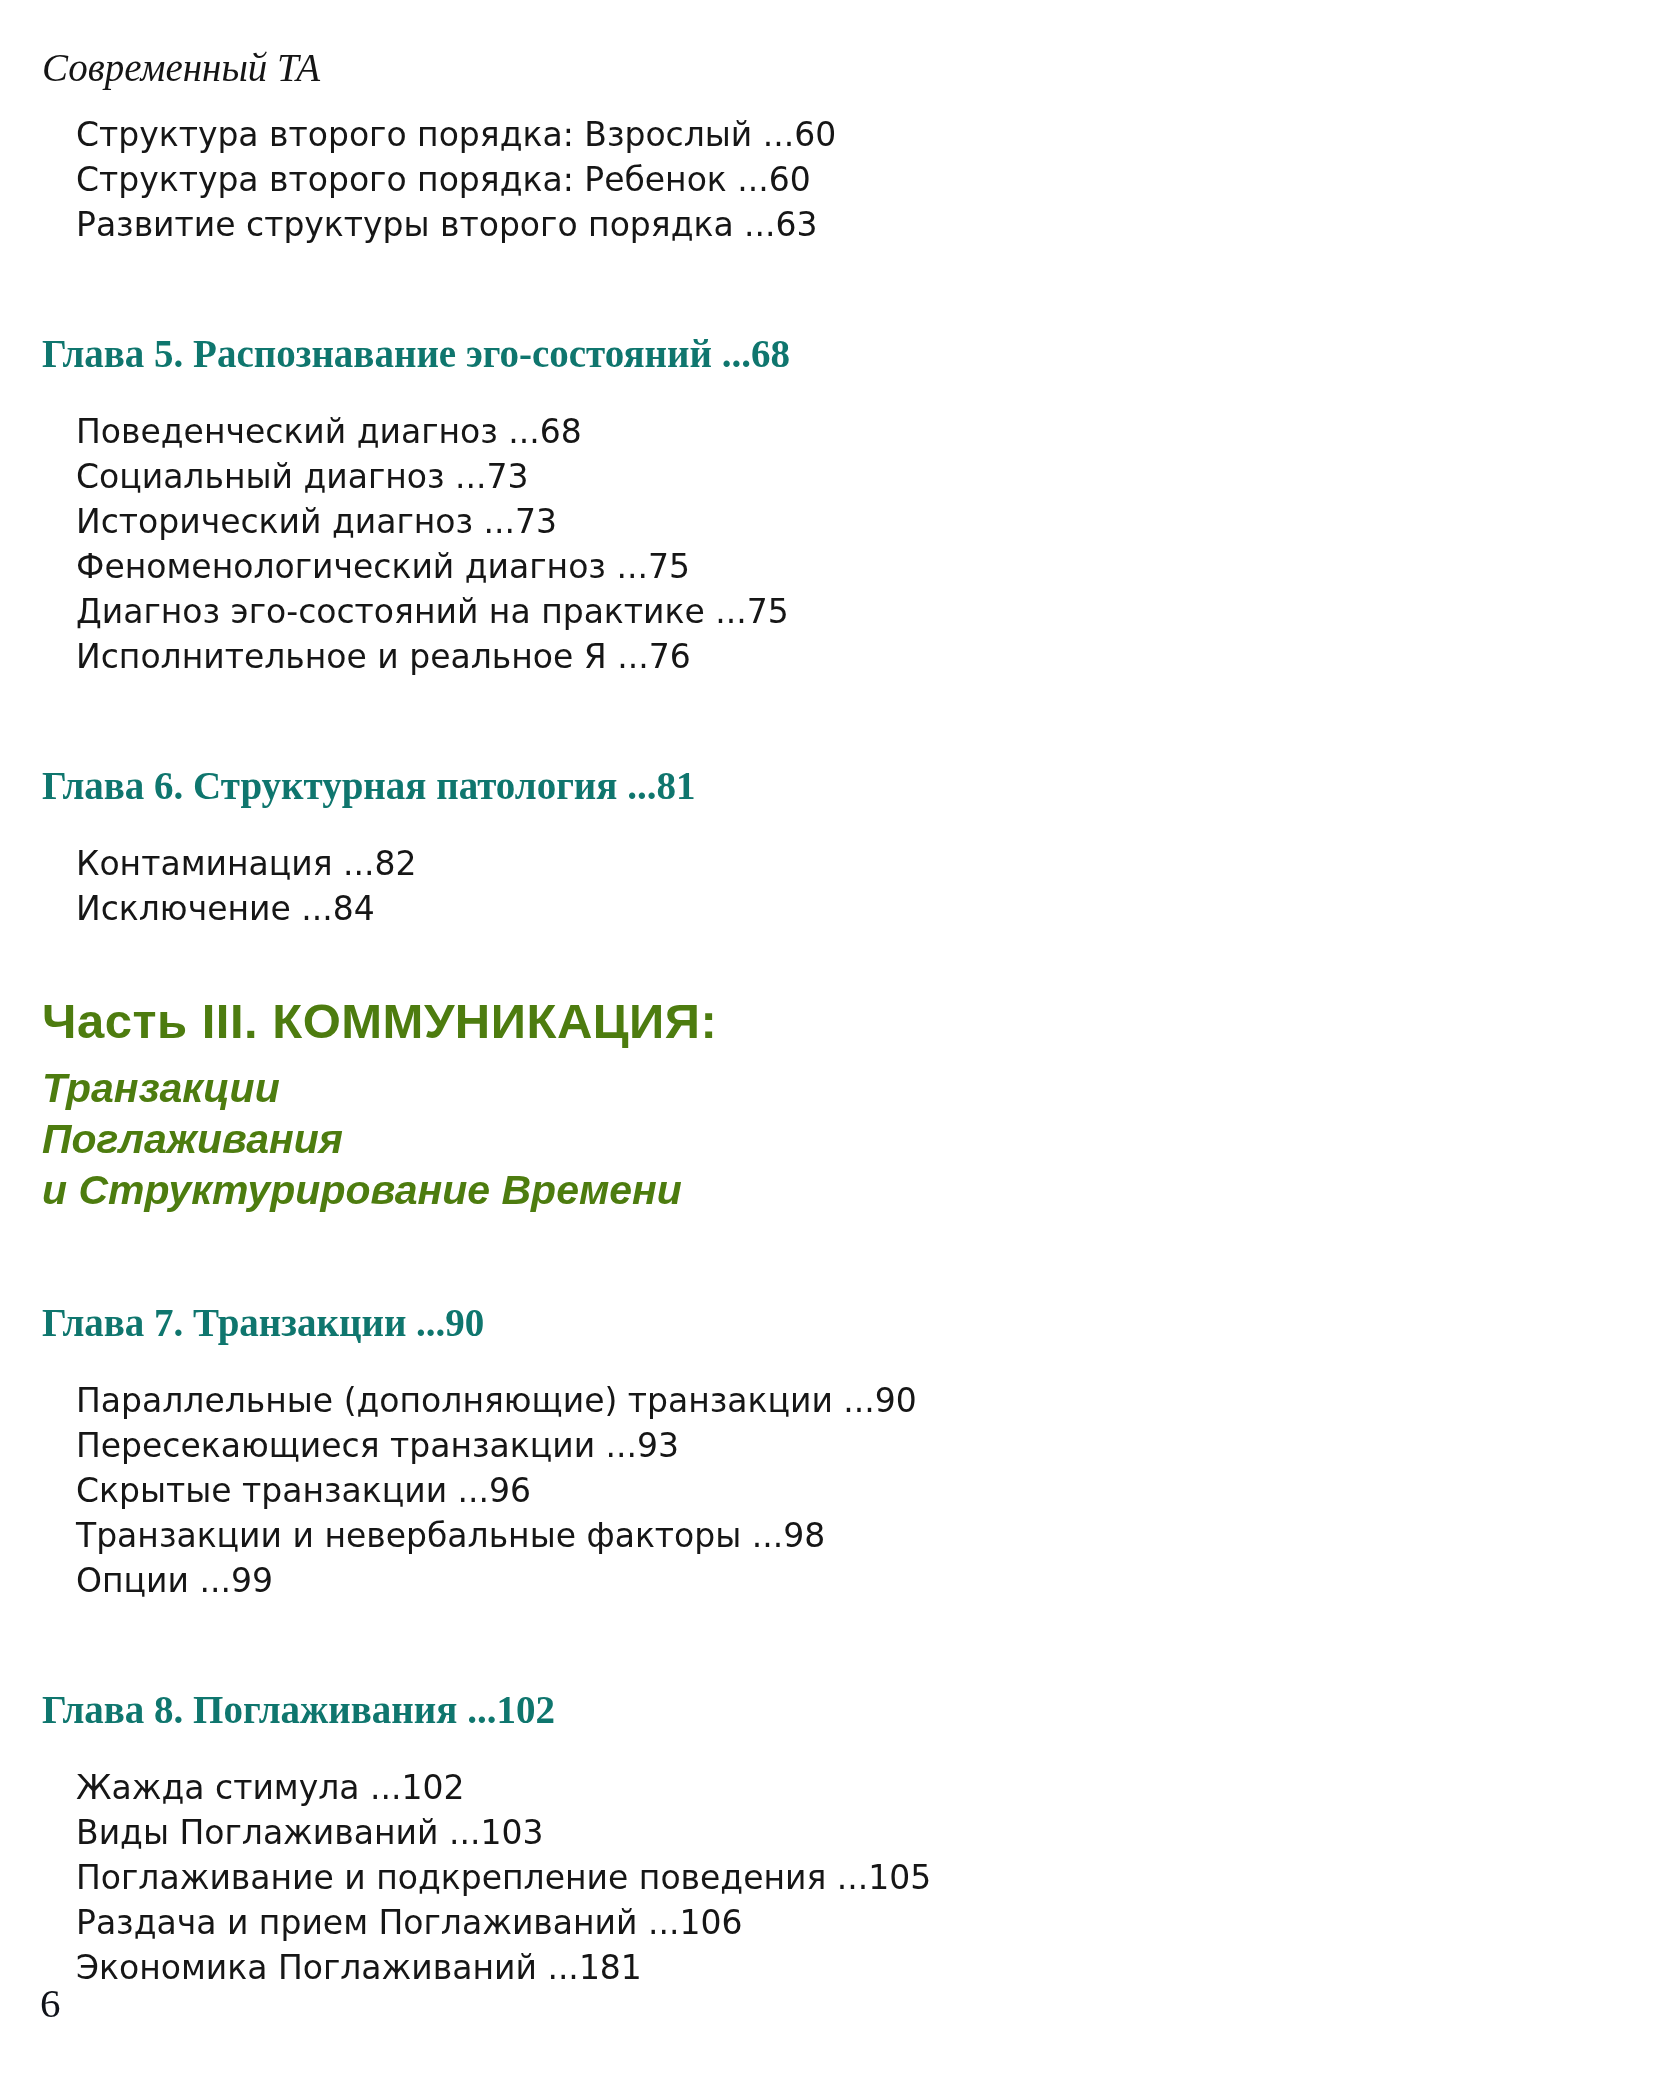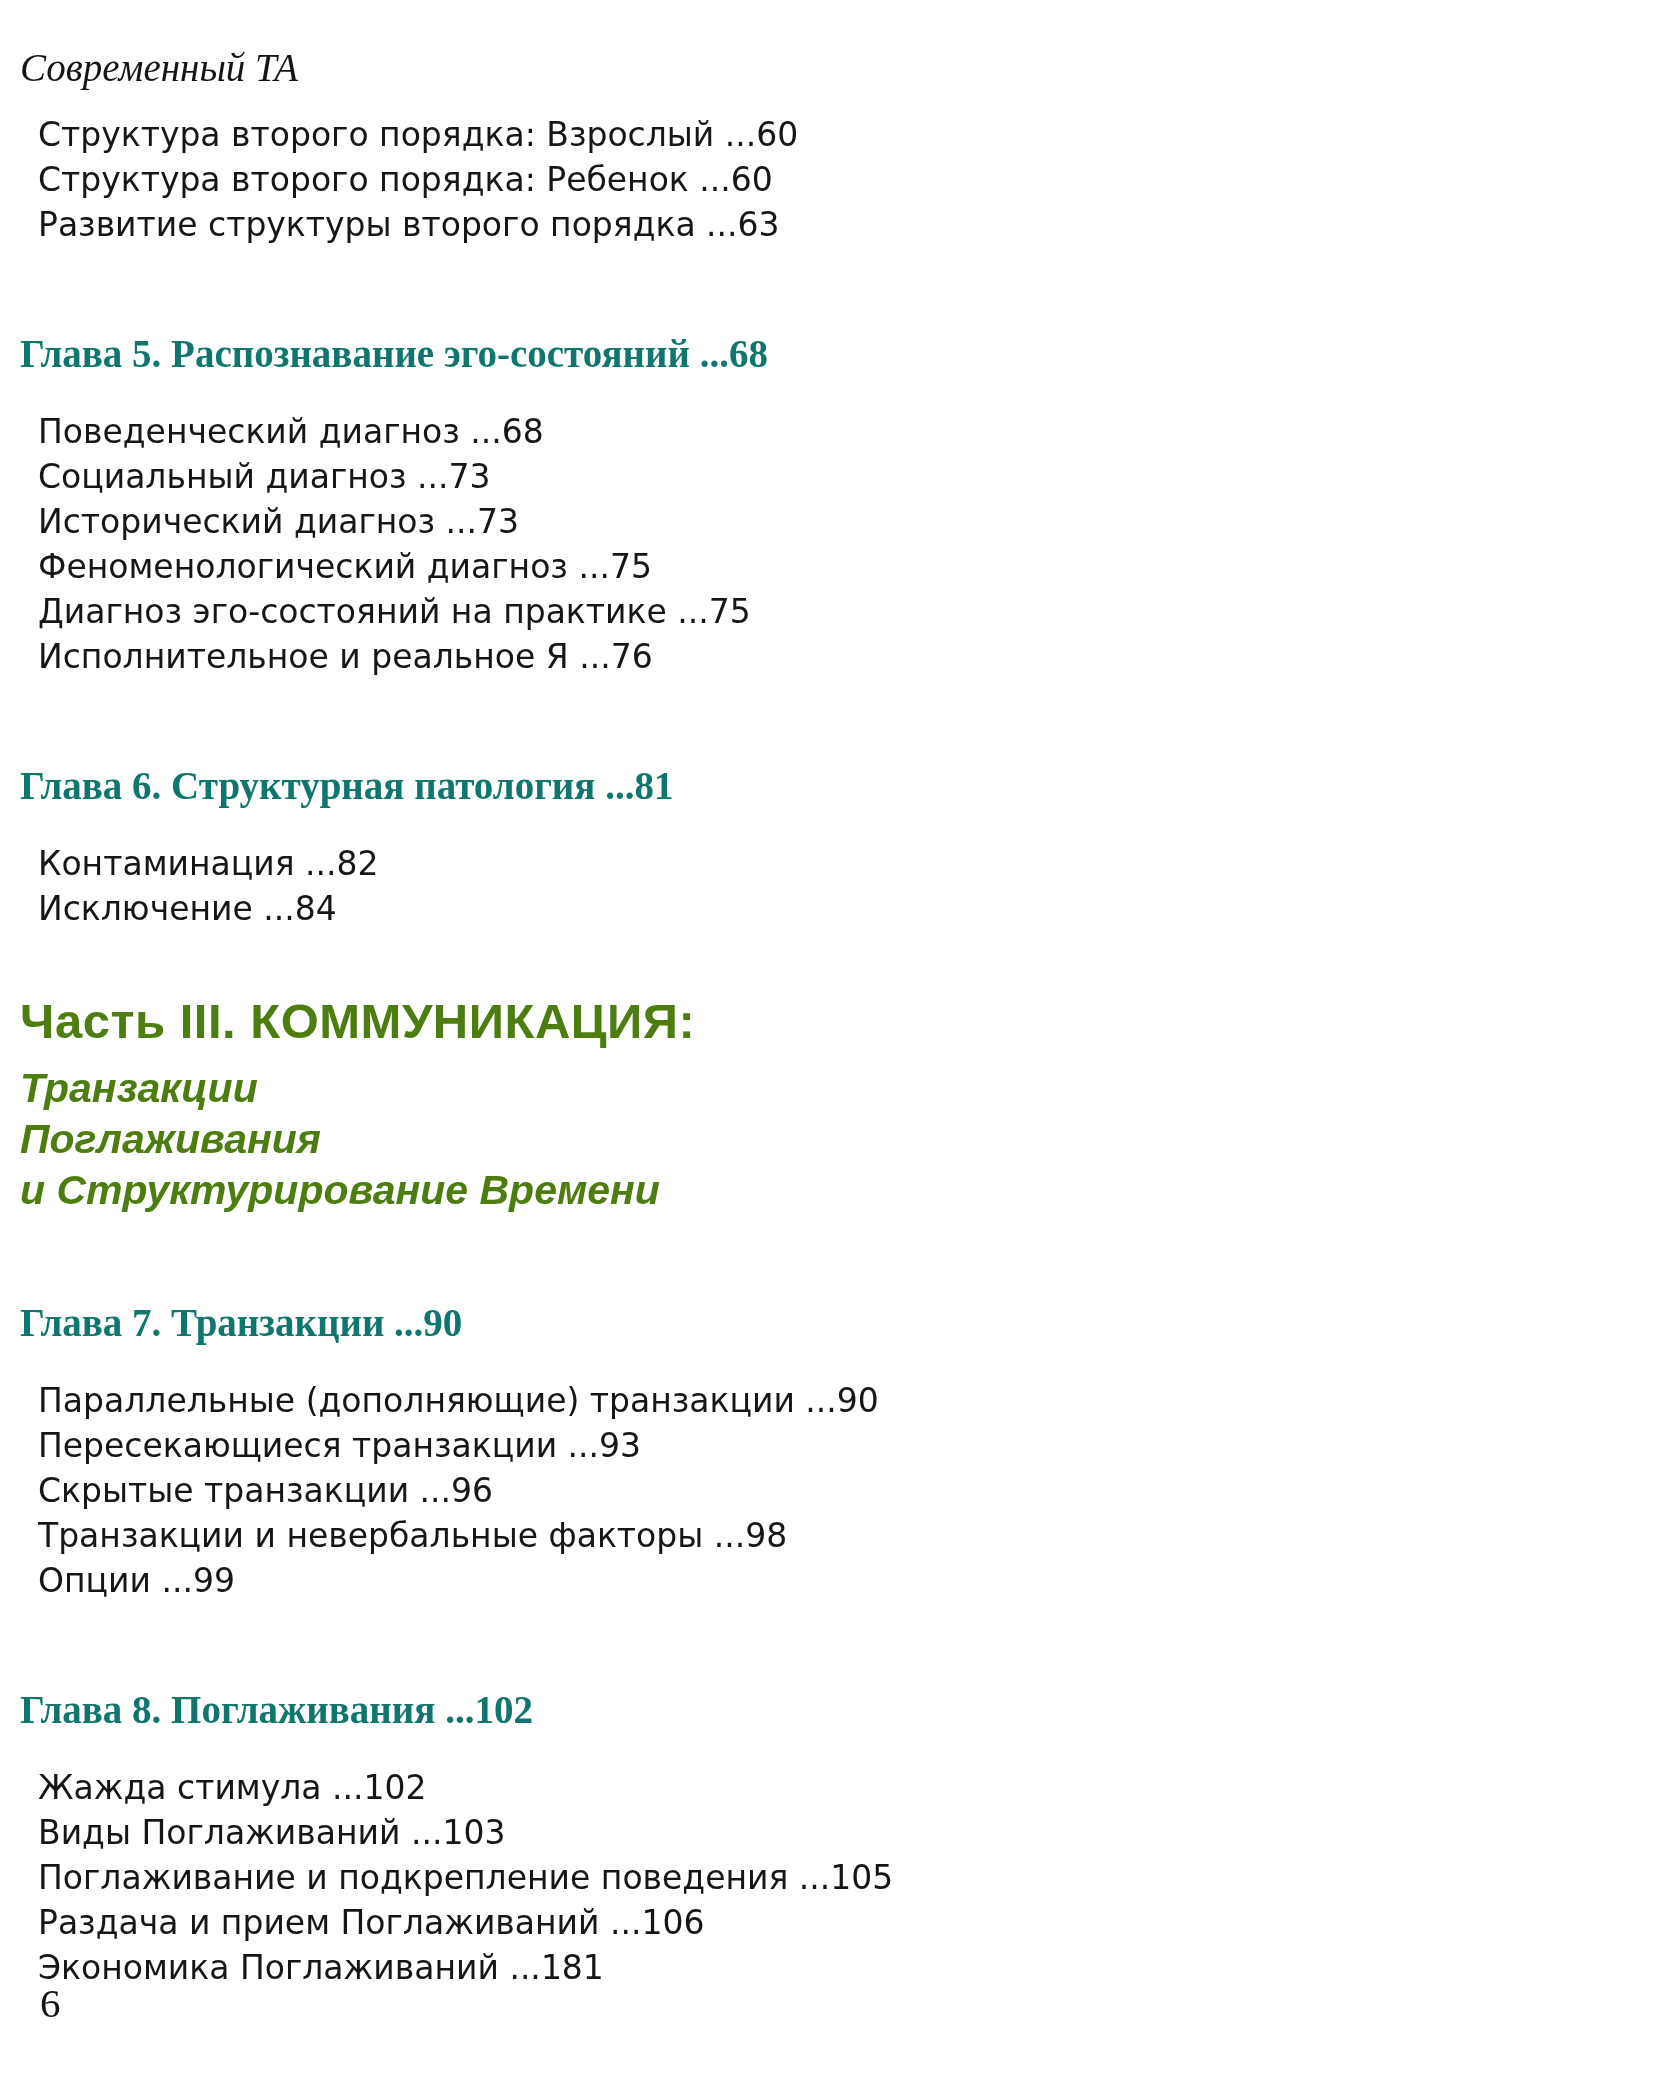--- a/index.html
+++ b/index.html
@@ -7,32 +7,32 @@
     padding: 0;
     background: #ffffff;
     color: #111111;
   }
   .page {
     position: relative;
     width: 1376px;
     height: 2099px;
     background: #ffffff;
     box-sizing: border-box;
-    padding: 46px 60px 0 20px;
+    padding: 46px 60px 0 42px;
     overflow: hidden;
   }
   .running-header {
     font-family: "Liberation Serif", "DejaVu Serif", serif;
     font-style: italic;
     font-size: 39px;
     line-height: 44px;
     color: #151515;
   }
   .entries {
-    margin-left: 18px;
+    margin-left: 34px;
     font-family: "DejaVu Sans", "Liberation Sans", sans-serif;
     font-size: 33px;
     line-height: 45px;
     color: #161616;
   }
   .entries.first {
     margin-top: 22px;
   }
   .entry { white-space: nowrap; }
   .chapter {

